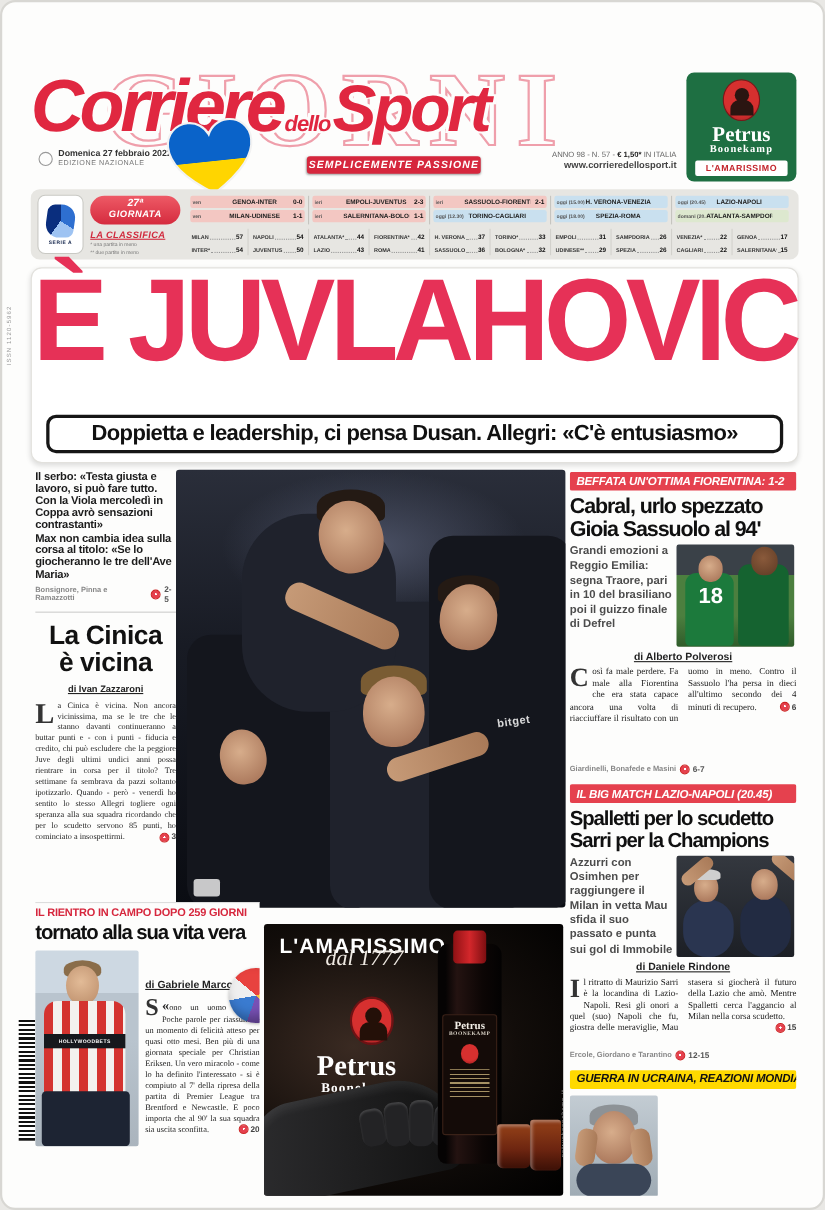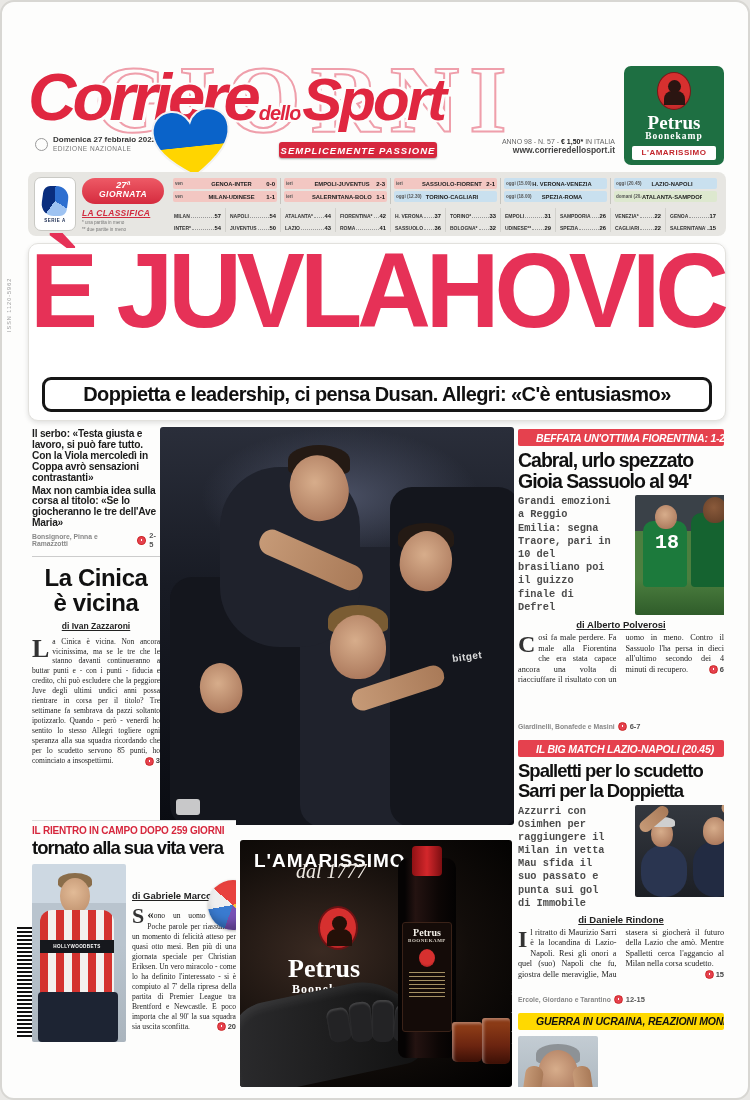--- a/index.html
+++ b/index.html
@@ -90,21 +90,21 @@
   .hcard{position:absolute;left:26px;top:241px;width:698px;height:178px;background:#fff;border:1px solid #e2e1dd;
          border-radius:10px;box-shadow:0 2px 5px rgba(0,0,0,.12);z-index:6;text-align:center;}
   .kicker{margin-top:9px;font-size:16px;font-weight:800;letter-spacing:-.3px;color:#141414;}
   .big-title{margin-top:-6px;font-size:102px;line-height:1.04;font-weight:900;color:#e63157;letter-spacing:-5px;
              transform:scaleY(1.04);}
   .subbar{position:absolute;left:13px;right:13px;bottom:8px;height:35px;border:3px solid #161616;border-radius:9px;
           display:flex;align-items:center;justify-content:center;font-size:20px;font-weight:800;letter-spacing:-.6px;color:#111;}
 
   
   .tagbar{height:17px;background:#e5414e;color:#fff;font-weight:800;font-style:italic;font-size:10.5px;
-          display:flex;align-items:center;padding:0 18px;border-radius:2px;letter-spacing:-.2px;white-space:nowrap;overflow:hidden;}
+          display:flex;align-items:center;padding:0 6px;border-radius:2px;letter-spacing:-.2px;white-space:nowrap;overflow:hidden;}
   .tagbar.yellow{background:#ffd900;color:#111;}
   .art-title{font-weight:900;color:#101010;letter-spacing:-1px;line-height:1.06;}
   .lede{font-size:10.3px;line-height:1.28;color:#4c4c4c;font-weight:600;}
   .byline-center{text-align:center;font-size:9.5px;font-weight:bold;color:#222;text-decoration:underline;margin:4px 0 3px;}
   .body-serif{font-family:"Liberation Serif",serif;color:#222;text-align:justify;}
   .two-col{column-count:2;column-gap:9px;}
   .dropcap{float:left;font-family:"Liberation Serif",serif;font-weight:bold;color:#333;line-height:.8;margin:2px 3px 0 0;}
   .circ{display:inline-block;width:9px;height:9px;border-radius:50%;vertical-align:-1px;
         background:radial-gradient(circle at 50% 45%,#fff 0 18%,#e5414e 20%);border:0.5px solid #c22;}
   .pageref{display:flex;align-items:center;gap:3px;font-size:6.8px;font-weight:bold;color:#888;}
@@ -129,23 +129,23 @@
   .bodyshape{position:absolute;background:#14161d;border-radius:22px;}
   .bodyshape.alt{background:#1f222c;}
   .arm{position:absolute;background:linear-gradient(90deg,#c69a77,#a97a58);border-radius:12px;}
   .mp-sponsor{position:absolute;color:#eee;font-weight:bold;font-size:10px;letter-spacing:.5px;transform:rotate(-8deg);opacity:.9;}
   .mp-patch{position:absolute;left:16px;bottom:10px;width:24px;height:16px;background:#e8e8e8;border-radius:3px;opacity:.85;}
 
   
   .rightcol{position:absolute;left:516px;top:427px;width:206px;height:658px;overflow:hidden;z-index:6;}
   .rb{margin-bottom:9px;}
   .rb .art-title{font-size:19.5px;}
-  .media-row{display:flex;gap:23px;margin-top:4px;font-family:Liberation Mono, monospace;}
+  .media-row{display:flex;gap:3px;margin-top:4px;}
   .media-row .lede{width:94px;flex:none;}
-  .sassuolo-photo{width:107px;height:120px;border-radius:2px;overflow:hidden;position:relative;flex:none;
+  .sassuolo-photo{width:107px;height:93px;border-radius:2px;overflow:hidden;position:relative;flex:none;
      background:linear-gradient(180deg,#3a4148 0 30%,#4c7f3f 30% 70%,#2f5c2a 100%);}
   .sp-player{position:absolute;background:#1c7a3c;border-radius:10px 10px 4px 4px;}
   .sp-num{position:absolute;color:#fff;font-weight:900;font-size:20px;}
   .coaches-photo{width:107px;height:92px;border-radius:2px;overflow:hidden;position:relative;flex:none;
      background:linear-gradient(180deg,#34383f,#1c1f25);}
   .abr-photo{width:80px;height:92px;border-radius:2px;overflow:hidden;position:relative;flex:none;
      background:linear-gradient(180deg,#c3ccd3,#9fabb4);}
   .rb .body-serif{font-size:8.2px;line-height:1.27;margin-top:2px;}
   .rb .footer{margin-top:3px;}
   .ukr-title div{white-space:nowrap;font-weight:900;font-size:15.5px;letter-spacing:-.8px;line-height:1.18;color:#101010;}
@@ -527,21 +527,21 @@
         <span data-name="byline-names">Giardinelli, Bonafede e Masini</span>
         <span class="circ" data-name="page-marker-icon"></span>
         <span class="pg" data-name="page-numbers">6-7</span>
       </div>
     </div>
 
     <div class="rb" data-name="lazio-napoli-article">
       <div class="tagbar" data-name="lazio-tag">IL BIG MATCH LAZIO-NAPOLI (20.45)</div>
       <div class="art-title" style="margin-top:4px;font-size:18.5px;" data-name="lazio-title">
         <div data-name="lazio-title-line1">Spalletti per lo scudetto</div>
-        <div data-name="lazio-title-line2">Sarri per la Doppietta</div>
+        <div data-name="lazio-title-line2">Sarri per la Champions</div>
       </div>
       <div class="media-row">
         <div class="lede" data-name="lazio-lede">Azzurri con Osimhen per raggiungere il Milan in vetta Mau sfida il suo passato e punta sui gol di Immobile</div>
         <div class="coaches-photo" data-name="sarri-spalletti-photo">
           <div class="bodyshape alt" style="left:6px;top:40px;width:46px;height:52px;background:#2a3550;" data-name="coach-body"></div>
           <div class="bodyshape alt" style="left:58px;top:36px;width:46px;height:56px;background:#222b42;" data-name="coach-body"></div>
           <div class="head" style="left:16px;top:16px;width:22px;height:26px;" data-name="coach-head"></div>
           <div class="hair" style="left:14px;top:12px;width:26px;height:10px;background:#cfcfcf;" data-name="coach-hair"></div>
           <div class="head" style="left:68px;top:12px;width:24px;height:28px;" data-name="coach-head"></div>
           <div class="arm" style="left:2px;top:8px;width:34px;height:12px;transform:rotate(-40deg);" data-name="coach-arm"></div>

